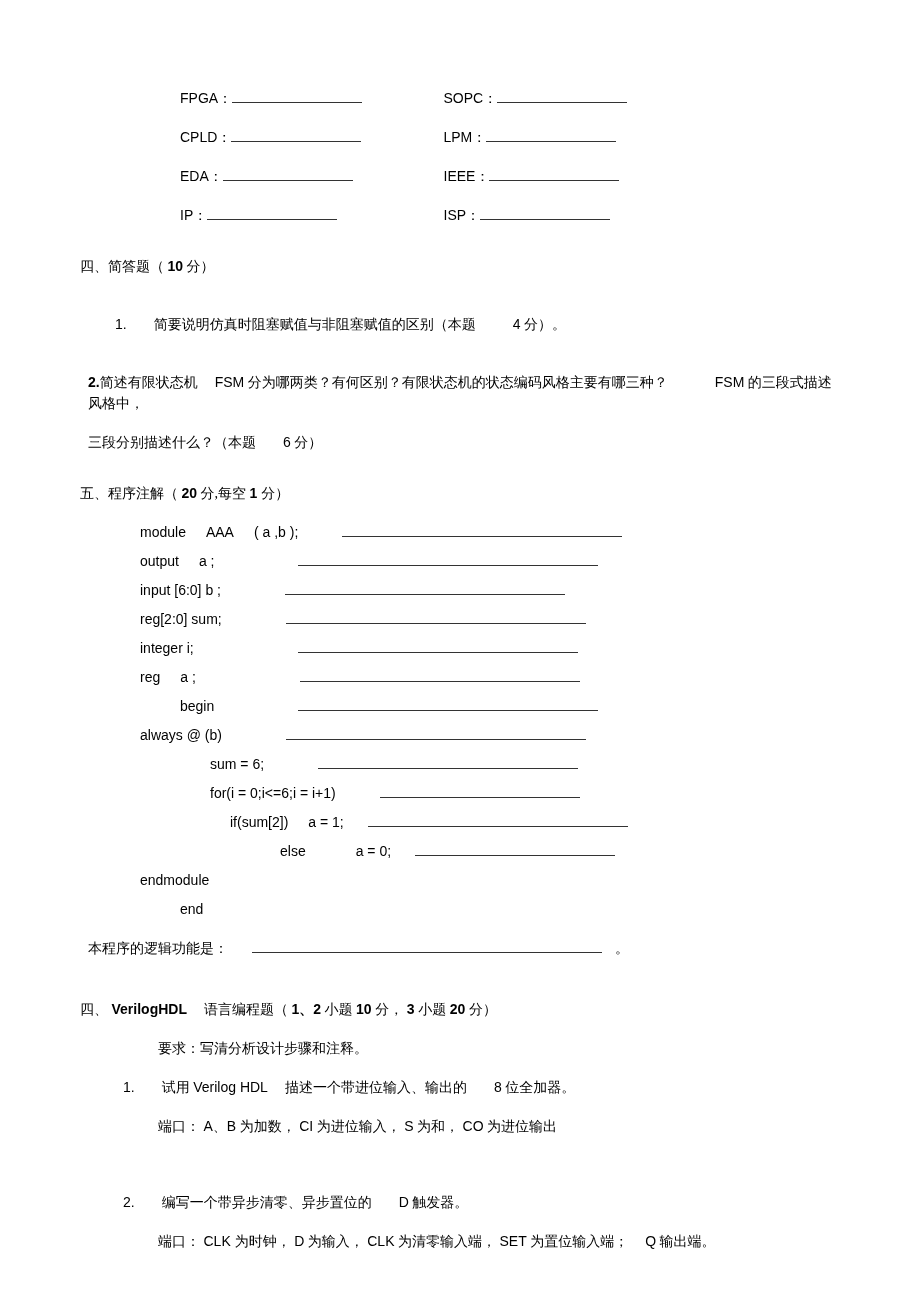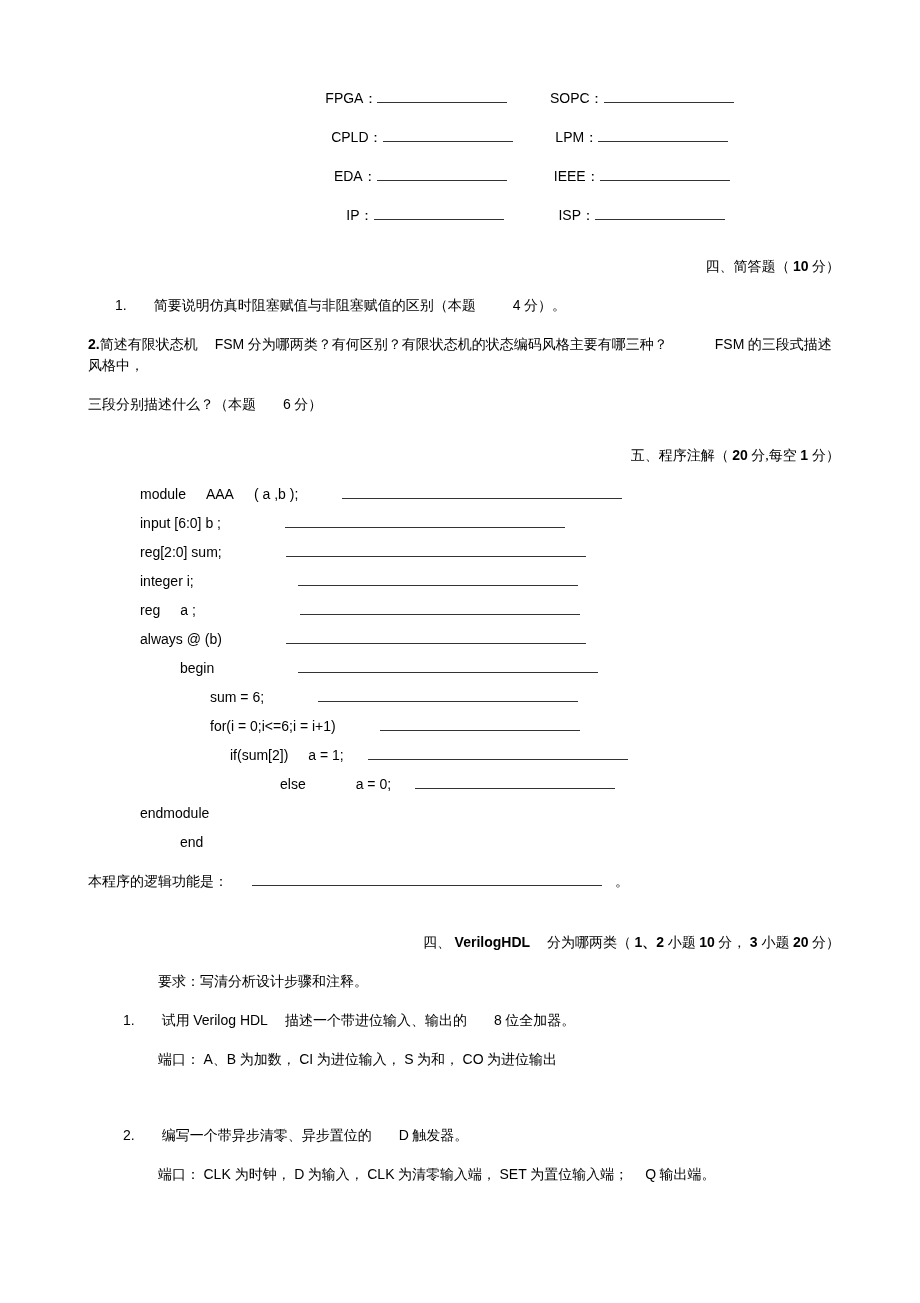--- a/index.html
+++ b/index.html
@@ -7,42 +7,40 @@
       font-size: 14px;
       padding: 70px 80px 40px 80px;
       margin: 0;
       line-height: 1.5;
       color: #000;
       background: #fff;
     }
     .abbr-row {
       margin: 18px 0;
       padding-left: 100px;
-      text-align: center;
     }
     .abbr-pair {
       display: inline-block;
       white-space: nowrap;
     }
     .abbr-pair.col1 { width: 260px; }
     .underline-short {
       display: inline-block;
       border-bottom: 1px solid #333;
       min-width: 130px;
       height: 14px;
       vertical-align: baseline;
     }
     .sec-head {
       margin: 30px 0 18px 0;
-      text-align: right;
     }
     .indent-a { padding-left: 35px; }
     .indent-b { padding-left: 70px; }
     .para { margin: 18px 8px; }
-    .paraL { margin: 18px 0; }
+    .paraL { margin: 37px 0; }
     .uline {
       display: inline-block;
       border-bottom: 1px solid #333;
       height: 14px;
       vertical-align: baseline;
     }
     .w200 { min-width: 200px; }
     .w260 { min-width: 260px; }
     .w280 { min-width: 280px; }
     .w300 { min-width: 300px; }
@@ -116,42 +114,46 @@
   <span class="num"> 1 </span>
   <span>分）</span>
 </div>
 
 <div class="code-block eng">
   <div class="code-line">
     <span>module</span><span class="gap g20"></span><span>AAA</span><span class="gap g20"></span><span>( a ,b );</span>
     <span class="gap g40"></span><span class="uline w280"></span>
   </div>
   <div class="code-line">
+    <span>output</span><span class="gap g20"></span><span>a ;</span>
+    <span class="gap g80"></span><span class="uline w300"></span>
+  </div>
+  <div class="code-line">
     <span>input [6:0] b ;</span>
     <span class="gap g60"></span><span class="uline w280"></span>
   </div>
   <div class="code-line">
     <span>reg[2:0] sum;</span>
     <span class="gap g60"></span><span class="uline w300"></span>
   </div>
   <div class="code-line">
     <span>integer i;</span>
     <span class="gap g100"></span><span class="uline w280"></span>
   </div>
   <div class="code-line">
     <span>reg</span><span class="gap g20"></span><span>a ;</span>
     <span class="gap g100"></span><span class="uline w280"></span>
-  </div>
-  <div class="code-line">
-    <span>always @ (b)</span>
-    <span class="gap g60"></span><span class="uline w300"></span>
   </div>
   <div class="code-line" style="padding-left:40px">
     <span>begin</span>
     <span class="gap g80"></span><span class="uline w300"></span>
+  </div>
+  <div class="code-line">
+    <span>always @ (b)</span>
+    <span class="gap g60"></span><span class="uline w300"></span>
   </div>
   <div class="code-line" style="padding-left:70px">
     <span>sum = 6;</span>
     <span class="gap g50"></span><span class="uline w260"></span>
   </div>
   <div class="code-line" style="padding-left:70px">
     <span>for(i = 0;i&lt;=6;i = i+1)</span>
     <span class="gap g40"></span><span class="uline w200"></span>
   </div>
   <div class="code-line" style="padding-left:90px">
@@ -173,21 +175,21 @@
 <div class="para">
   <span>本程序的逻辑功能是：</span>
   <span class="gap g20"></span><span class="uline w350"></span>
   <span class="gap g10"></span><span>。</span>
 </div>
 
 <div class="sec-head" style="margin-top:40px">
   <span>四、</span>
   <span class="num">VerilogHDL</span>
   <span class="gap g10"></span>
-  <span>分为哪两类（</span>
+  <span>语言编程题（</span>
   <span class="num">1、2</span>
   <span> 小题</span>
   <span class="num"> 10</span>
   <span> 分，</span>
   <span class="num">3 </span>
   <span>小题</span>
   <span class="num"> 20</span>
   <span> 分）</span>
 </div>
 

